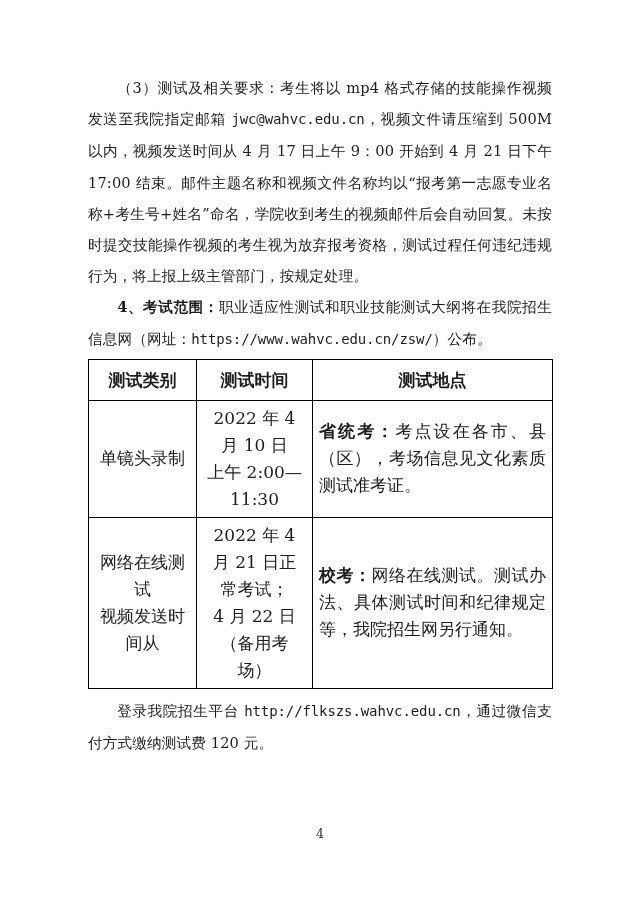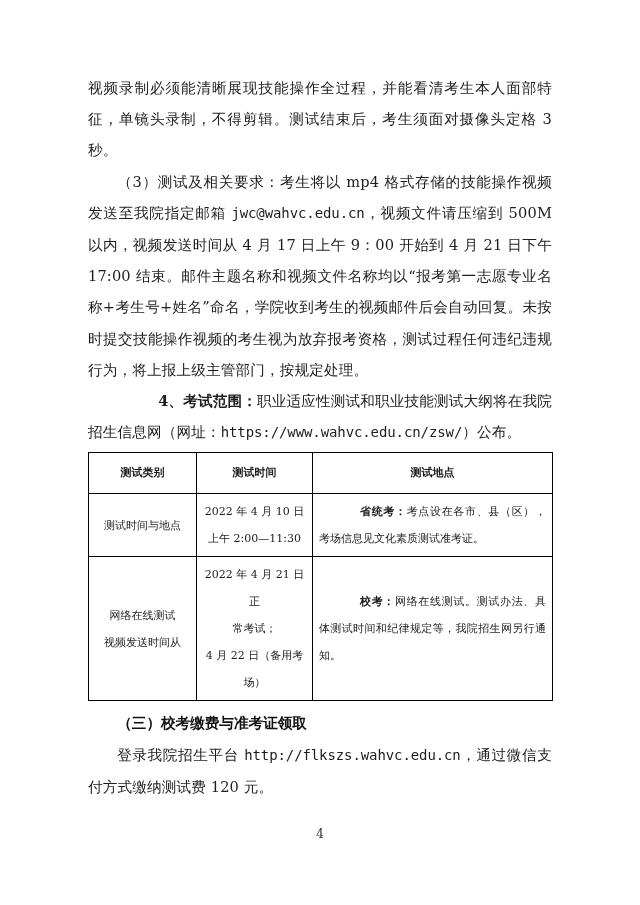--- a/index.html
+++ b/index.html
@@ -39,21 +39,20 @@
     text-justify: inter-ideograph;
     margin: 0;
     letter-spacing: 0.15px;
     color: #1d1d1d;
   }
   .para.indent {
     text-indent: 2em;
   }
   .bold {
     font-weight: bold;
-    margin-left: 41px;
   }
   .mono {
     font-family: "DejaVu Sans Mono", "Liberation Mono", monospace;
     font-size: 14px;
     letter-spacing: -0.1px;
   }
 
   
   .heading {
     font-size: 14.6px;
@@ -66,21 +65,21 @@
 
   
   .tbl-wrap {
     margin-top: 4px;
     margin-bottom: 6px;
   }
   table.exam {
     border-collapse: collapse;
     width: 464px;
     table-layout: fixed;
-    font-size: 11px;
+    font-size: 17px;
     color: #1d1d1d;
   }
   table.exam td, table.exam th {
     border: 1.1px solid #000;
     padding: 4px 6px;
     vertical-align: middle;
     line-height: 27px;
   }
   table.exam th {
     text-align: center;
@@ -113,21 +112,20 @@
     font-family: "DejaVu Serif", "Liberation Serif", serif;
     color: #333;
   }
 </style>
 </head>
 <body>
 
 <div class="page">
   <div class="content">
 
-    <p class="para">视频录制必须能清晰展现技能操作全过程，并能看清考生本人面部特征，单镜头录制，不得剪辑。测试结束后，考生须面对摄像头定格 3 秒。</p>
 
     <p class="para indent"><span>（3）测试及相关要求：考生将以 mp4 格式存储的技能操作视频发送至我院指定邮箱 </span><span class="mono">jwc@wahvc.edu.cn</span><span>，视频文件请压缩到 500M 以内，视频发送时间从 4 月 17 日上午 9：00 开始到 4 月 21 日下午 17:00 结束。邮件主题名称和视频文件名称均以“报考第一志愿专业名称+考生号+姓名”命名，学院收到考生的视频邮件后会自动回复。未按时提交技能操作视频的考生视为放弃报考资格，测试过程任何违纪违规行为，将上报上级主管部门，按规定处理。</span></p>
 
     <p class="para indent"><span class="bold">4、考试范围：</span><span>职业适应性测试和职业技能测试大纲将在我院招生信息网（网址：</span><span class="mono">https://www.wahvc.edu.cn/zsw/</span><span>）公布。</span></p>
 
 
     <div class="tbl-wrap">
       <table class="exam">
         <colgroup>
           <col class="col-a">
@@ -136,21 +134,21 @@
         </colgroup>
         <thead>
           <tr>
             <th>测试类别</th>
             <th>测试时间</th>
             <th>测试地点</th>
           </tr>
         </thead>
         <tbody>
           <tr>
-            <td class="c-center">测试时间与地点</td>
+            <td class="c-center">单镜头录制</td>
             <td class="c-center">
               <span class="cell-line">2022 年 4 月 10 日</span>
               <span class="cell-line">上午 2:00—11:30</span>
             </td>
             <td class="c-left"><span class="bold">省统考：</span><span>考点设在各市、县（区），考场信息见文化素质测试准考证。</span></td>
           </tr>
           <tr>
             <td class="c-center">
               <span class="cell-line">网络在线测试</span>
               <span class="cell-line">视频发送时间从</span>
@@ -160,21 +158,20 @@
               <span class="cell-line">常考试；</span>
               <span class="cell-line">4 月 22 日（备用考</span>
               <span class="cell-line">场）</span>
             </td>
             <td class="c-left"><span class="bold">校考：</span><span>网络在线测试。测试办法、具体测试时间和纪律规定等，我院招生网另行通知。</span></td>
           </tr>
         </tbody>
       </table>
     </div>
 
-    <p class="heading">（三）校考缴费与准考证领取</p>
 
 
     <p class="para indent"><span>登录我院招生平台 </span><span class="mono">http://flkszs.wahvc.edu.cn</span><span>，通过微信支付方式缴纳测试费 120 元。</span></p>
 
   </div>
 
   <div class="page-number">4</div>
 </div>
 
 </body></html>

